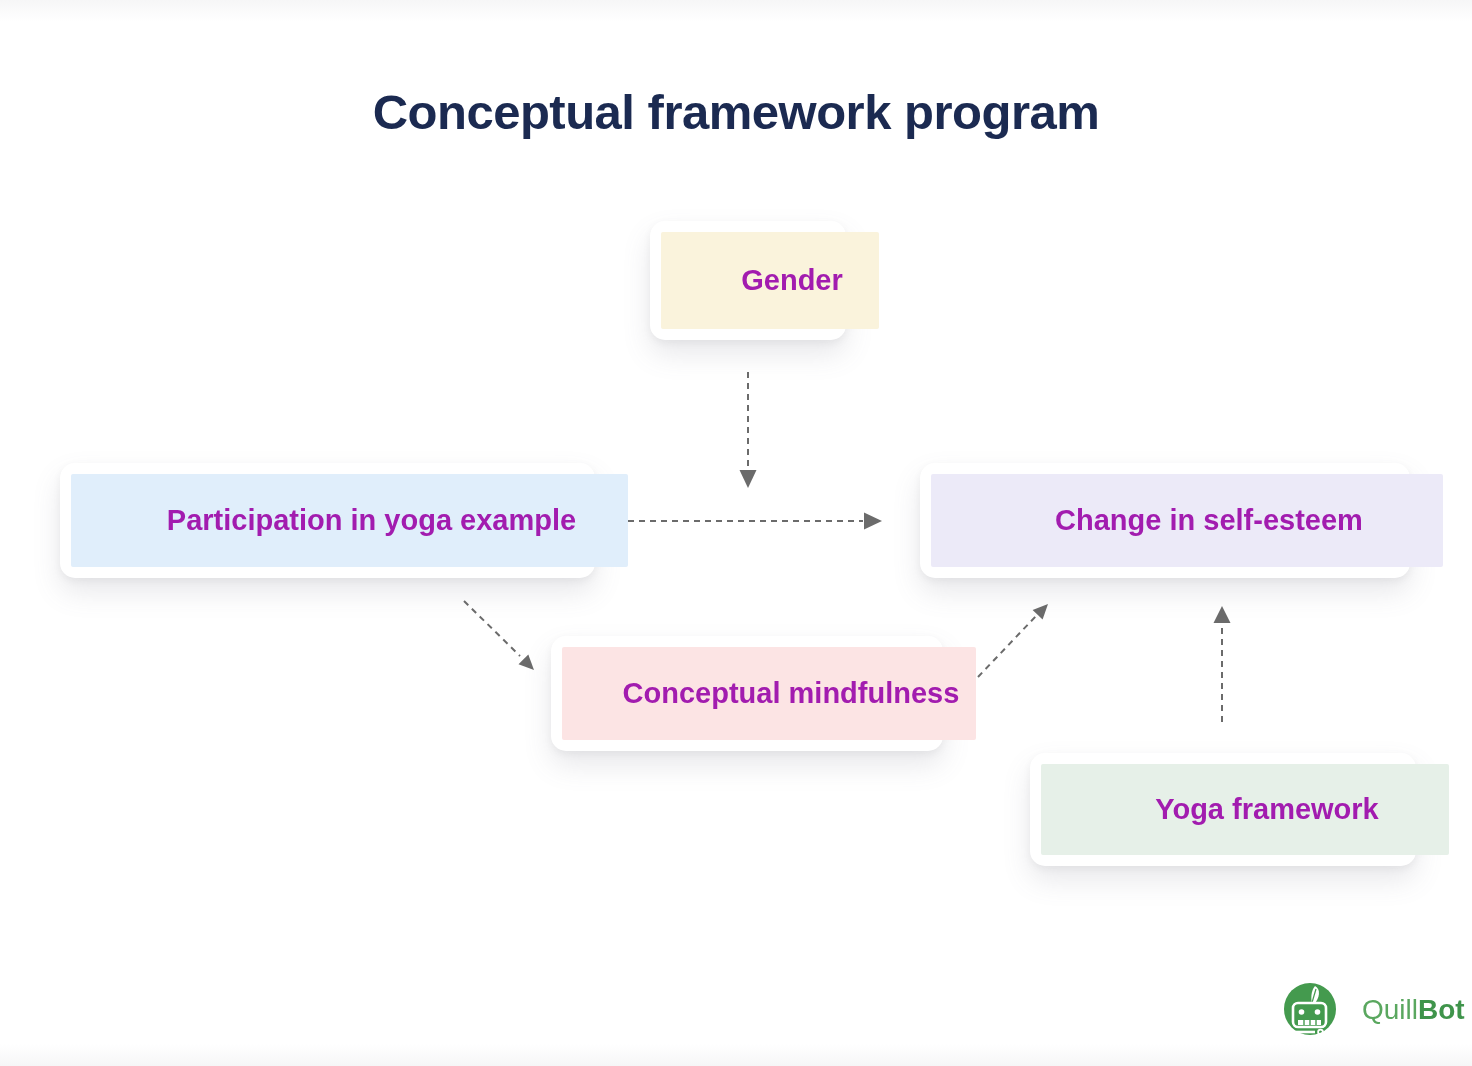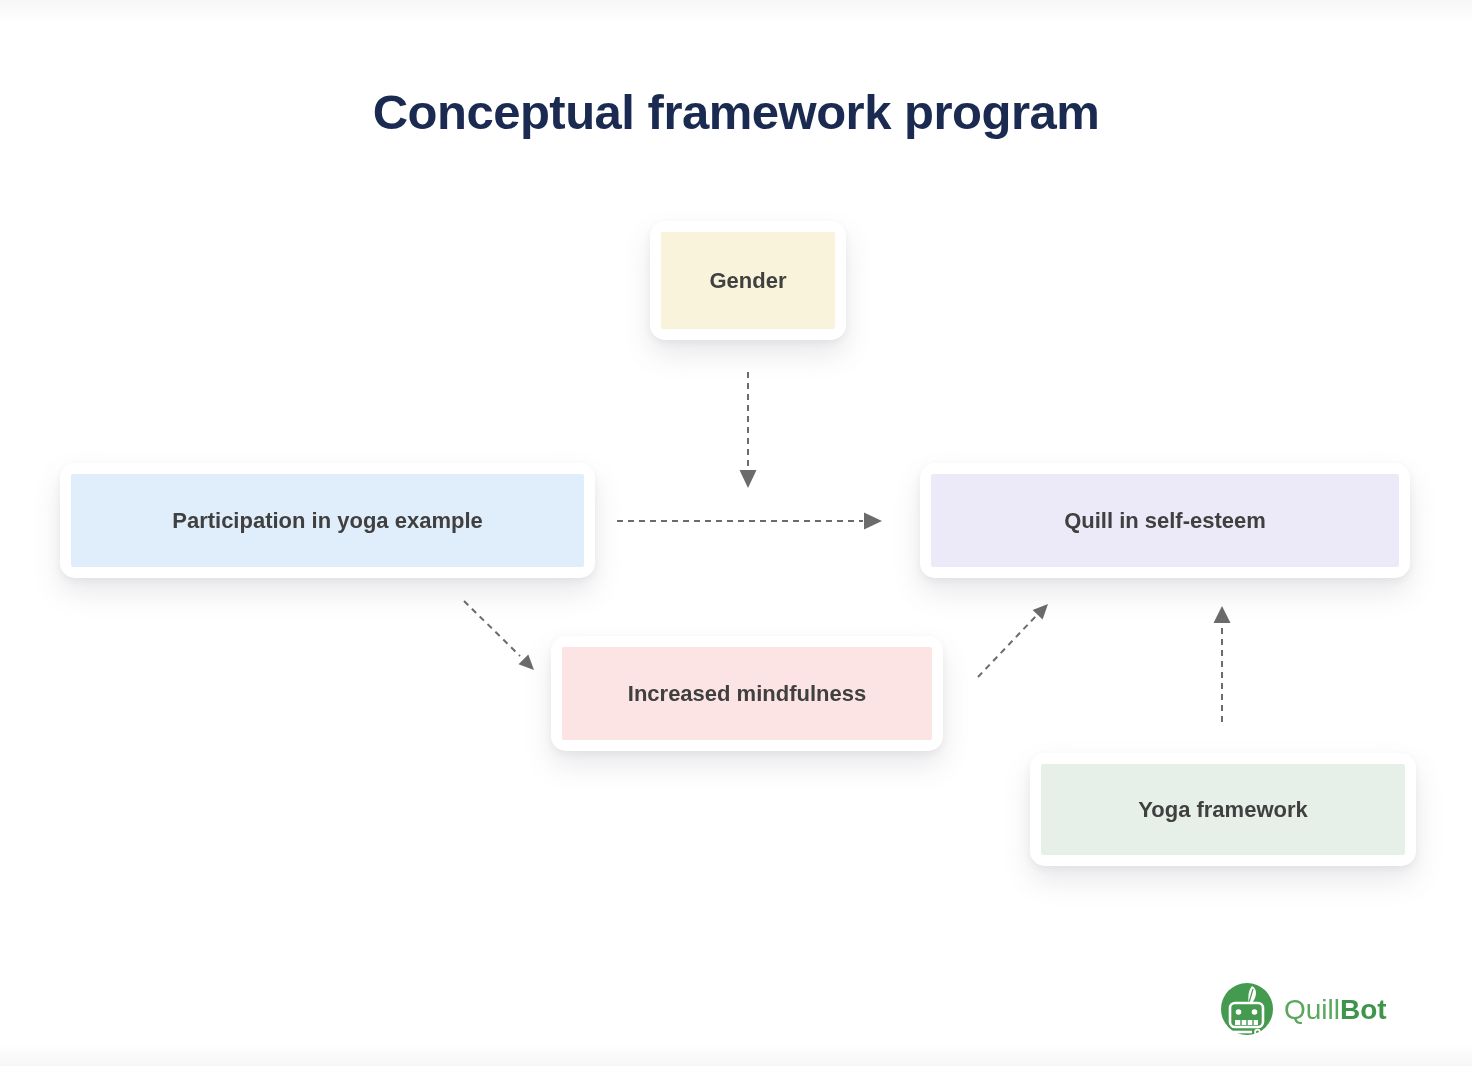--- a/index.html
+++ b/index.html
@@ -24,39 +24,40 @@
     background:#ffffff;
     border-radius:15px;
     padding:11px;
     box-sizing:border-box;
     box-shadow:0 14px 28px rgba(110,115,130,0.16),0 3px 8px rgba(0,0,0,0.05);
   }
   .node-fill{
     width:100%;height:100%;
     border-radius:2px;
     display:flex;align-items:center;justify-content:center;
-    font-size:22px;
+    font-size:29px;
     font-weight:600;
-    color:#404040;
+    color:#a21caf;
     white-space:nowrap;
+    padding-left:44px;
   }
   .fill-gender{background:#faf3dc;}
   .fill-participation{background:#e0eefb;}
   .fill-self-esteem{background:#eceaf8;}
   .fill-mindfulness{background:#fce4e4;}
   .fill-yoga-exp{background:#e6f0e8;}
 
   #arrows{position:absolute;left:0;top:0;pointer-events:none;}
   .dash{stroke:#6b6b6b;stroke-width:2;fill:none;stroke-dasharray:6 5;}
   .head{fill:#6b6b6b;stroke:none;}
 
   .logo{
     position:absolute;
-    left:1219px;top:982px;
-    display:flex;align-items:center;gap:9px;
+    left:1282px;top:982px;
+    display:flex;align-items:center;gap:24px;
   }
   .logo-text{font-size:28px;line-height:56px;}
   .logo-text .quill{color:#5aa75f;font-weight:400;}
   .logo-text .bot{color:#3f944b;font-weight:700;}
 </style>
 </head>
 <body>
 
 <div id="canvas">
 
@@ -87,25 +88,25 @@
 
   <div class="node" style="left:650px;top:221px;width:196px;height:119px">
     <div class="node-fill fill-gender">Gender</div>
   </div>
 
   <div class="node" style="left:60px;top:463px;width:535px;height:115px">
     <div class="node-fill fill-participation">Participation in yoga example</div>
   </div>
 
   <div class="node" style="left:920px;top:463px;width:490px;height:115px">
-    <div class="node-fill fill-self-esteem">Quill in self-esteem</div>
+    <div class="node-fill fill-self-esteem">Change in self-esteem</div>
   </div>
 
   <div class="node" style="left:551px;top:636px;width:392px;height:115px">
-    <div class="node-fill fill-mindfulness">Increased mindfulness</div>
+    <div class="node-fill fill-mindfulness">Conceptual mindfulness</div>
   </div>
 
   <div class="node" style="left:1030px;top:753px;width:386px;height:113px">
     <div class="node-fill fill-yoga-exp">Yoga framework</div>
   </div>
 
   <div class="logo">
     <svg width="56" height="56" viewBox="0 0 56 56">
       <circle cx="28" cy="27" r="26" fill="#449a4e"></circle>
 

